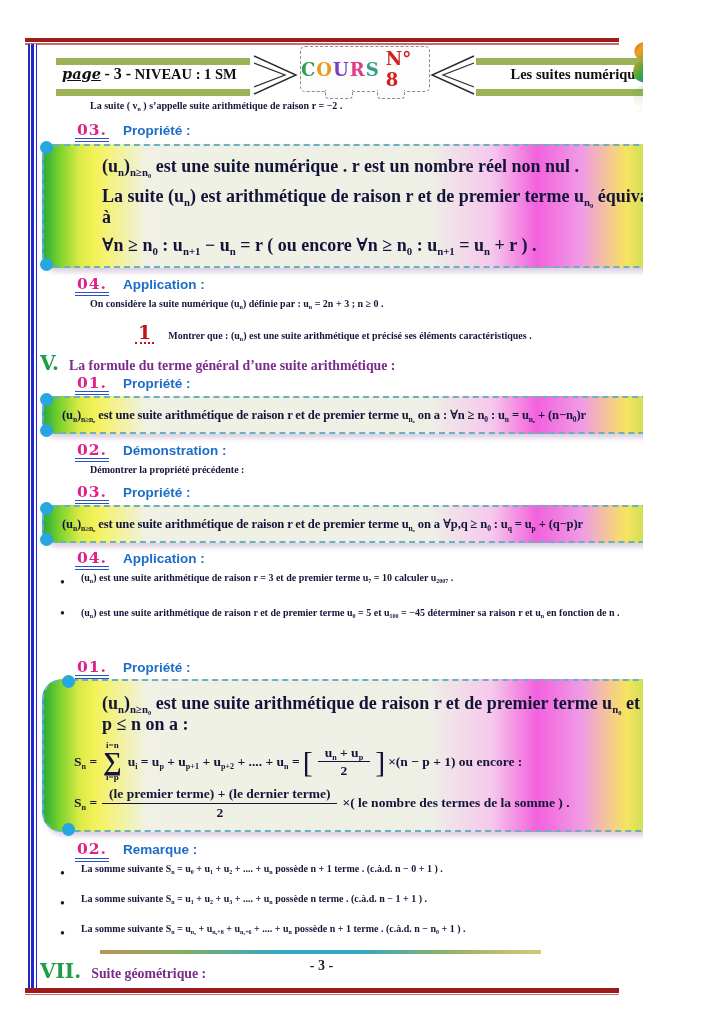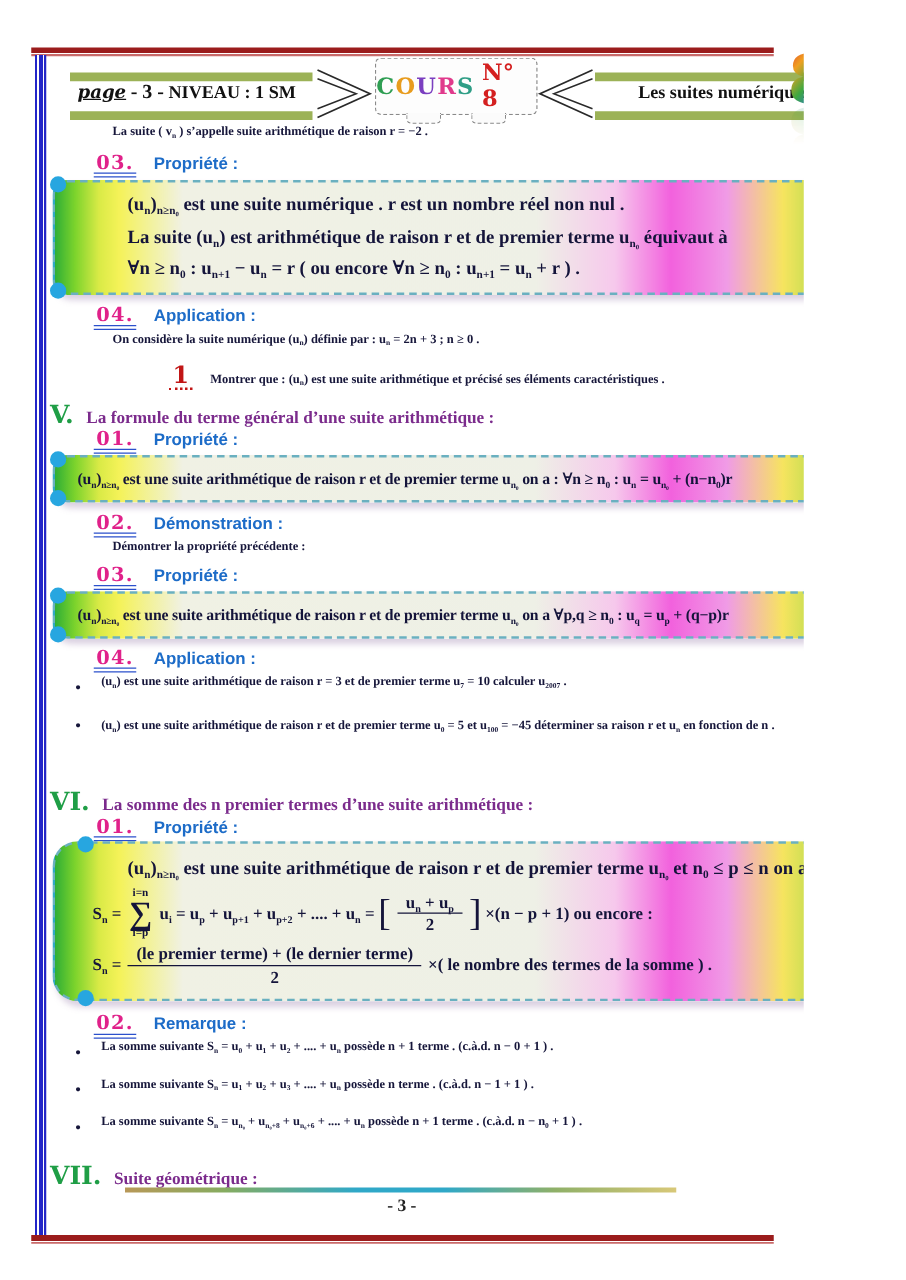--- a/index.html
+++ b/index.html
@@ -50,21 +50,21 @@
       border:2px dashed #6ab0c0;border-radius:12px;overflow:visible;
       background:linear-gradient(90deg,#2fae35 0%,#7cd32c 2.5%,#d9ea46 5.5%,#f4f258 8%,
         #f0f1e4 16%,#eef0e6 60%,#f6c8ec 70%,#f261dd 77%,#f09be6 84%,
         #f6e45f 91%,#b8dc4e 95.5%,#43b99a 98%,#2fa8c8 100%);
       box-shadow:3px 4px 5px rgba(150,120,170,.35);}
   .pin{position:absolute;width:13px;height:13px;border-radius:50%;background:#27a6e0;z-index:3;}
   .pin.tl{left:18px;top:-6px;} .pin.tr{right:18px;top:-6px;}
   .pin.bl{left:18px;bottom:-6px;} .pin.br{right:18px;bottom:-6px;}
   .pin.ctl{left:-4px;top:-5px;} .pin.ctr{right:-4px;top:-5px;}
   .pin.cbl{left:-4px;bottom:-5px;} .pin.cbr{right:-4px;bottom:-5px;}
-  .boxline{font-weight:bold;font-size:15px;color:#14143a;}
+  .boxline{font-weight:bold;font-size:18px;color:#14143a;}
   .oneline{white-space:nowrap;font-size:12.6px;letter-spacing:-0.15px;}
   
   .sigma-block{display:inline-flex;flex-direction:column;align-items:center;vertical-align:middle;line-height:1;margin:0 3px;}
   .sigma-block .limit{font-size:9px;font-weight:bold;}
   .sigma-block .sigma{font-size:26px;font-weight:bold;line-height:.9;}
   .frac{display:inline-flex;flex-direction:column;align-items:center;vertical-align:middle;line-height:1.15;margin:0 2px;}
   .frac .num{border-bottom:1.6px solid #14143a;padding:0 7px 1px;}
   .frac .den{padding-top:1px;}
   .bigbr{font-size:30px;font-weight:normal;vertical-align:middle;line-height:0;}
   .mrow{display:flex;align-items:center;gap:3px;font-weight:bold;font-size:13.5px;color:#14143a;}
@@ -195,24 +195,20 @@
     </div>
     <div class="bullet-row" style="height:31px;">
       <span class="bullet-marker">•</span>
       <span class="bodyline">(u<sub>n</sub>) est une suite arithmétique de raison  r = 3 et de premier terme  u<sub>7</sub> = 10  calculer  u<sub>2007</sub> .</span>
     </div>
     <div class="bullet-row" style="height:56px;">
       <span class="bullet-marker">•</span>
       <span class="bodyline" style="line-height:2;">(u<sub>n</sub>) est une suite arithmétique de raison  r et de premier terme  u<sub>0</sub> = 5  et  u<sub>100</sub> = −45  déterminer sa raison  r  et  u<sub>n</sub> en fonction de  n .</span>
     </div>
 
-    <div class="roman-head" style="height:24px;margin-top:2px;">
-      <span class="roman">VI.</span>
-      <span class="roman-title">La somme des n premier termes d’une suite arithmétique :</span>
-    </div>
     <div class="sec-head" style="height:20px;">
       <span class="sec-num">01.</span>
       <span class="sec-title">Propriété :</span>
     </div>
 
     <div class="fancy" style="padding:12px 6px 10px 30px;border-radius:20px;margin-bottom:9px;">
       <span class="pin tl"></span>
         <span class="pin tr"></span>
       <span class="pin bl"></span>
         <span class="pin br"></span>

